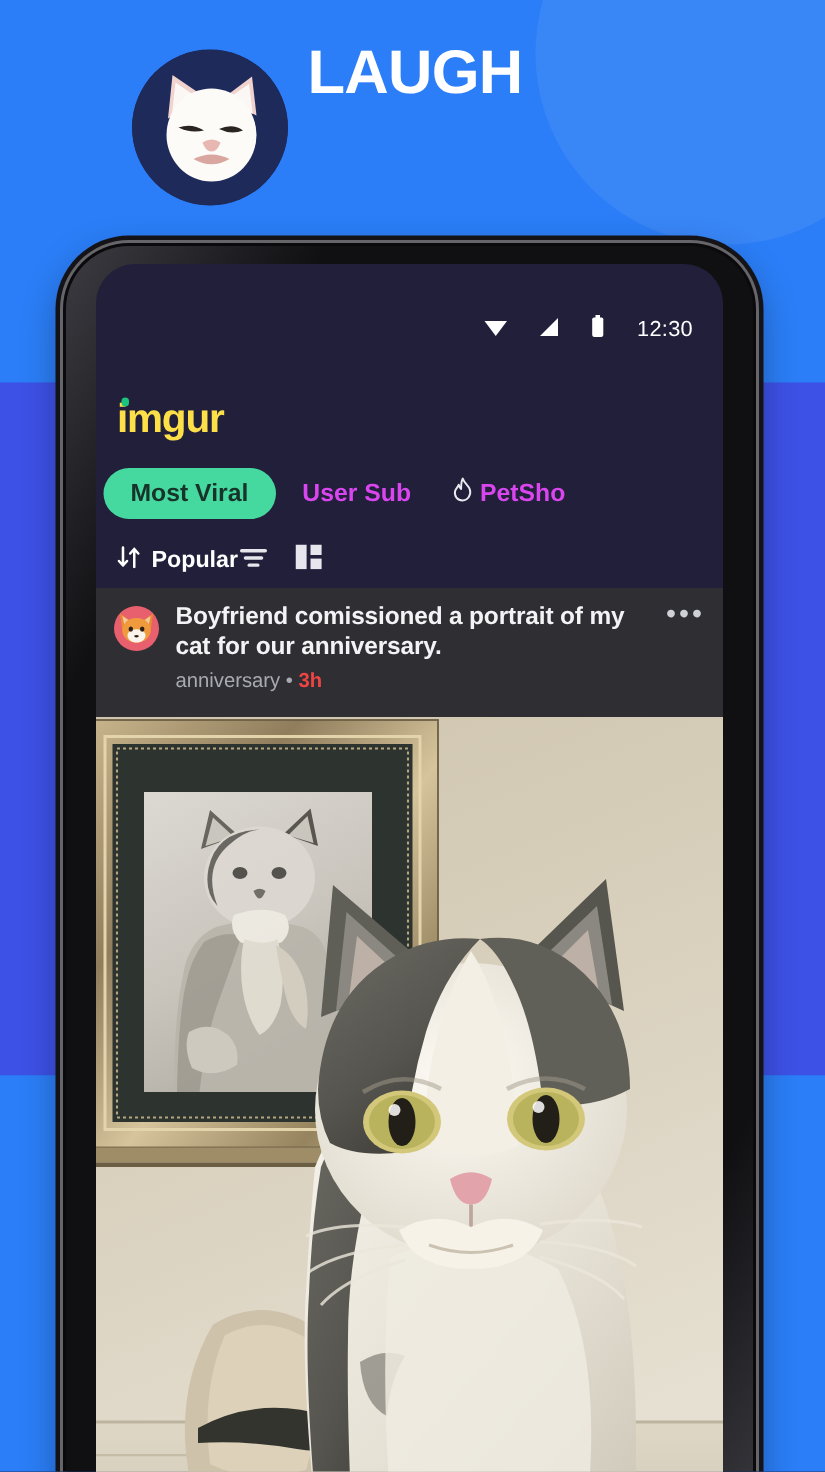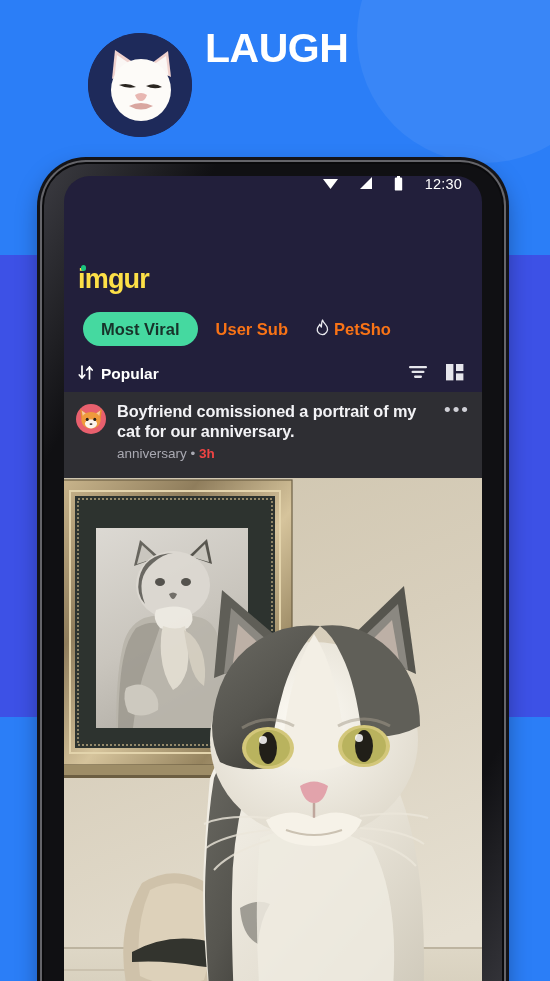--- a/index.html
+++ b/index.html
@@ -52,58 +52,58 @@
   #screen {
     position:absolute; left:22px; top:14px; width:418px; height:866px;
     border-radius:26px 26px 18px 18px;
     overflow:hidden;
     background:#221f3b;
   }
 
   
   .statusbar {
     position:absolute; left:0; top:0; width:418px; height:52px;
-    display:flex; align-items:flex-start; justify-content:flex-end;
+    display:flex; align-items:flex-end; justify-content:flex-end;
     padding-right:20px; gap:20px;
     color:#fff; font-size:14px;
   }
   .sb-icon { display:block; }
   .sb-time { font-size:14.5px; color:#fff; letter-spacing:.2px; margin-left:2px;}
 
   
   .imgur-wrap { position:absolute; left:14px; top:88px; }
   .imgur-word {
     font-size:27px; font-weight:bold; color:#fde047; letter-spacing:-0.8px;
     position:relative; display:inline-block;
   }
   .imgur-dot {
     position:absolute; left:2.5px; top:1px; width:5.5px; height:5.5px;
     border-radius:50%; background:#1bc47d;
   }
 
   
   .tabs {
     position:absolute; left:0; top:130px; width:366px; height:46px;
-    display:flex; align-items:center; gap:0; padding-left:19px;
+    display:flex; align-items:center; gap:0; padding-left:5px;
     white-space:nowrap;
   }
   .tab {
-    color:#f97316; font-size:16.5px; font-weight:bold;
+    color:#d946ef; font-size:16.5px; font-weight:bold;
     padding:0 14px; height:34px; display:flex; align-items:center; gap:5px;
   }
   .tab.active {
     background:#45d9a0; color:#17332a; border-radius:18px;
     padding:0 18px; height:34px; margin-right:4px;
   }
   .flame { display:inline-block; }
 
   
   .sortrow {
     position:absolute; left:0; top:180px; width:418px; height:36px;
-    display:flex; align-items:center; justify-content:space-between;
+    display:flex; align-items:center; justify-content:flex-start;
     padding:0 18px 0 14px;
     background:#221f3b;
   }
   .sort-left { display:flex; align-items:center; gap:6px; color:#fff;
                font-size:15.5px; font-weight:bold; }
   .sort-right { display:flex; align-items:center; gap:18px; }
 
   
   .post-head {
     position:absolute; left:0; top:216px; width:418px; height:86px;

